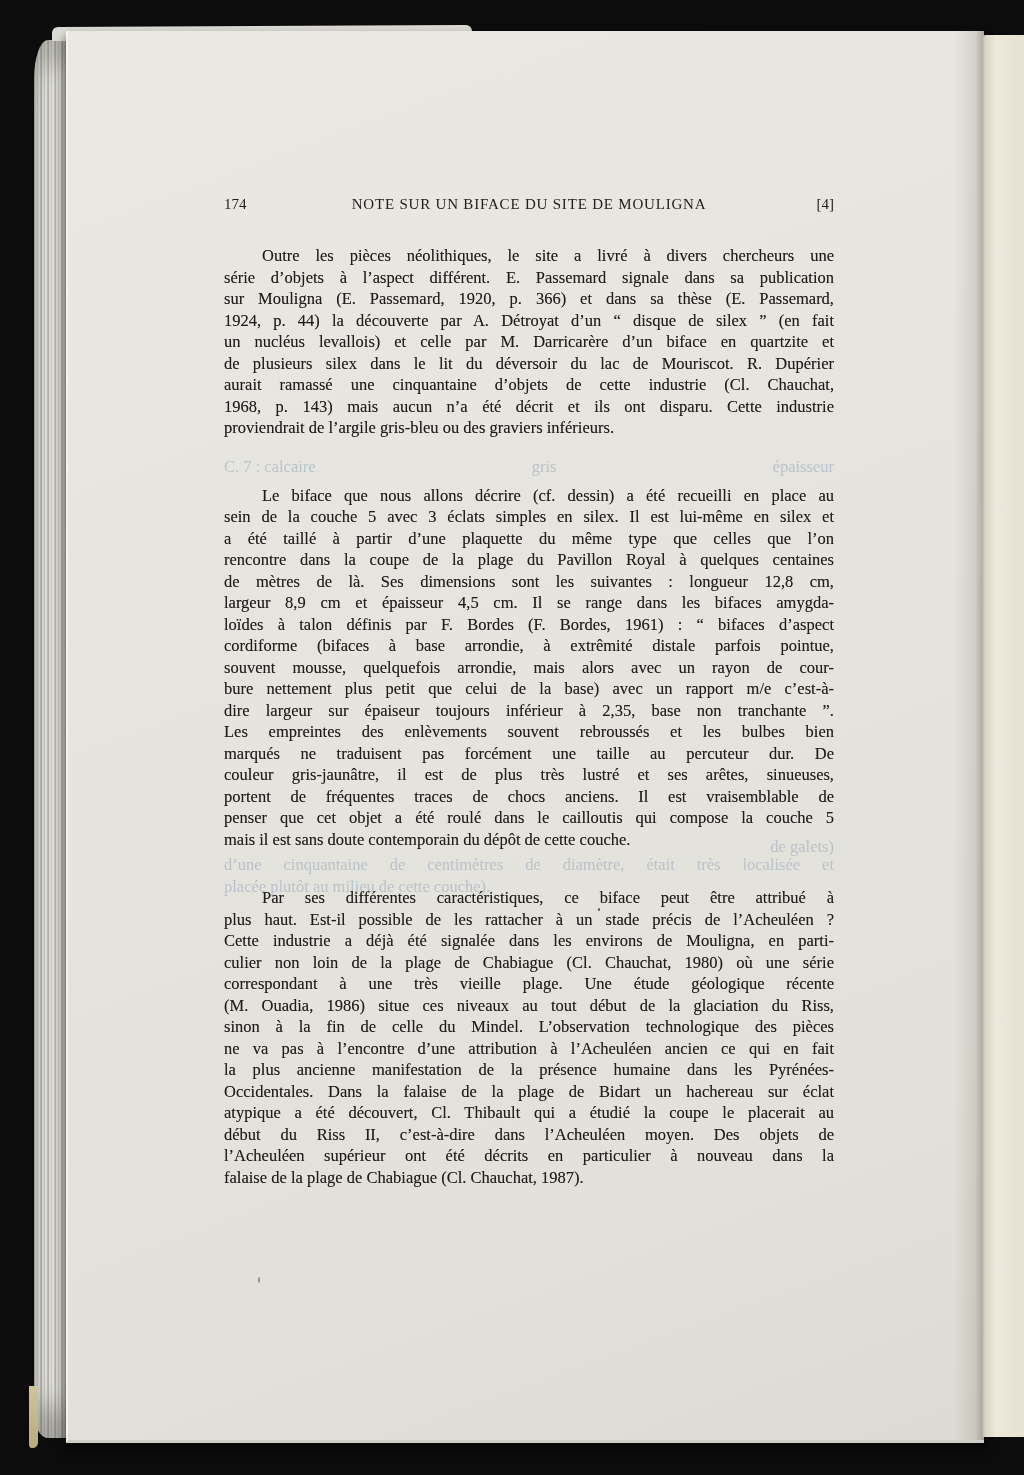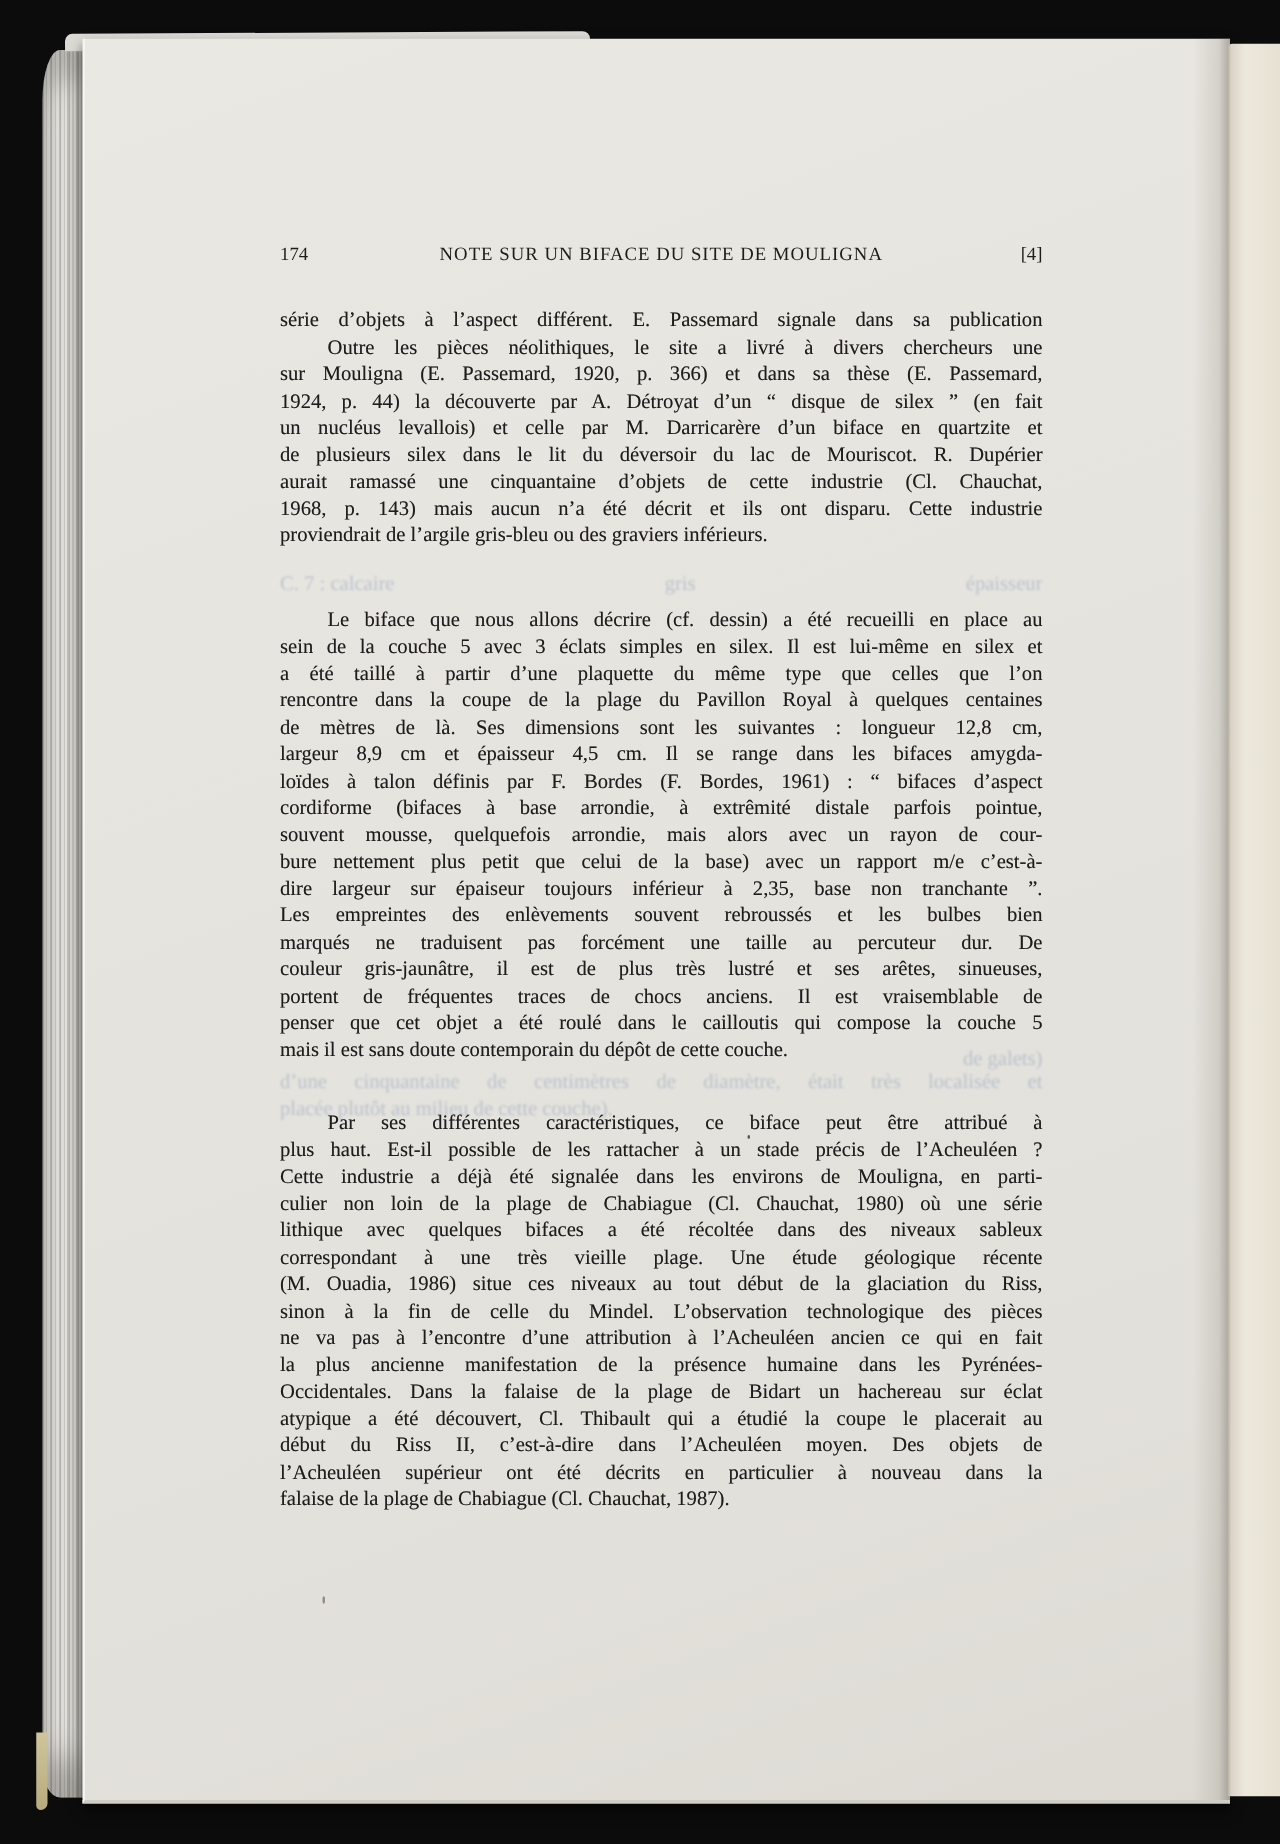--- a/index.html
+++ b/index.html
@@ -103,22 +103,22 @@
         <span>C. 7 : calcaire</span>
         <span>gris</span>
         <span>épaisseur</span>
       </div>
     <div class="ghost ghost-galets">de galets)</div>
     <div class="ghost ghost-l1">d’une cinquantaine de centimètres de diamètre, était très localisée et</div>
     <div class="ghost ghost-l2">placée plutôt au milieu de cette couche).</div>
 
     <div class="body-text">
       <div class="para p1">
+          <div class="line first">Outre les pièces néolithiques, le site a livré à divers chercheurs une</div>
           <div class="line">série d’objets à l’aspect différent. E. Passemard signale dans sa publication</div>
-          <div class="line first">Outre les pièces néolithiques, le site a livré à divers chercheurs une</div>
           <div class="line">sur Mouligna (E. Passemard, 1920, p. 366) et dans sa thèse (E. Passemard,</div>
           <div class="line">1924, p. 44) la découverte par A. Détroyat d’un “ disque de silex ” (en fait</div>
           <div class="line">un nucléus levallois) et celle par M. Darricarère d’un biface en quartzite et</div>
           <div class="line">de plusieurs silex dans le lit du déversoir du lac de Mouriscot. R. Dupérier</div>
           <div class="line">aurait ramassé une cinquantaine d’objets de cette industrie (Cl. Chauchat,</div>
           <div class="line">1968, p. 143) mais aucun n’a été décrit et ils ont disparu. Cette industrie</div>
           <div class="line last">proviendrait de l’argile gris-bleu ou des graviers inférieurs.</div>
         </div>
       <div class="para p2">
           <div class="line first">Le biface que nous allons décrire (cf. dessin) a été recueilli en place au</div>
@@ -137,21 +137,20 @@
           <div class="line">couleur gris-jaunâtre, il est de plus très lustré et ses arêtes, sinueuses,</div>
           <div class="line">portent de fréquentes traces de chocs anciens. Il est vraisemblable de</div>
           <div class="line">penser que cet objet a été roulé dans le cailloutis qui compose la couche 5</div>
           <div class="line last">mais il est sans doute contemporain du dépôt de cette couche.</div>
         </div>
       <div class="para p3">
           <div class="line first">Par ses différentes caractéristiques, ce biface peut être attribué à</div>
           <div class="line">plus haut. Est-il possible de les rattacher à un stade précis de l’Acheuléen ?</div>
           <div class="line">Cette industrie a déjà été signalée dans les environs de Mouligna, en parti-</div>
           <div class="line">culier non loin de la plage de Chabiague (Cl. Chauchat, 1980) où une série</div>
-          <div class="line">lithique avec quelques bifaces a été récoltée dans des niveaux sableux</div>
           <div class="line">correspondant à une très vieille plage. Une étude géologique récente</div>
           <div class="line">(M. Ouadia, 1986) situe ces niveaux au tout début de la glaciation du Riss,</div>
           <div class="line">sinon à la fin de celle du Mindel. L’observation technologique des pièces</div>
           <div class="line">ne va pas à l’encontre d’une attribution à l’Acheuléen ancien ce qui en fait</div>
           <div class="line">la plus ancienne manifestation de la présence humaine dans les Pyrénées-</div>
           <div class="line">Occidentales. Dans la falaise de la plage de Bidart un hachereau sur éclat</div>
           <div class="line">atypique a été découvert, Cl. Thibault qui a étudié la coupe le placerait au</div>
           <div class="line">début du Riss II, c’est-à-dire dans l’Acheuléen moyen. Des objets de</div>
           <div class="line">l’Acheuléen supérieur ont été décrits en particulier à nouveau dans la</div>
           <div class="line last">falaise de la plage de Chabiague (Cl. Chauchat, 1987).</div>

